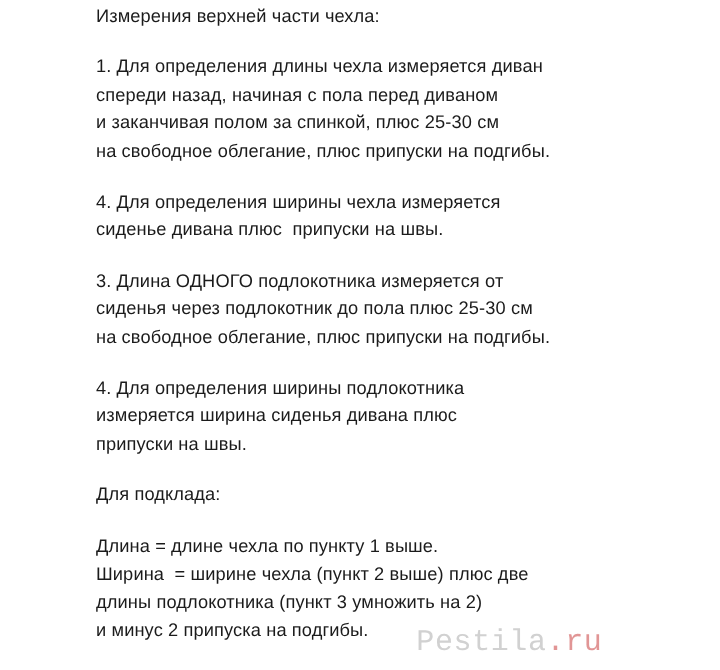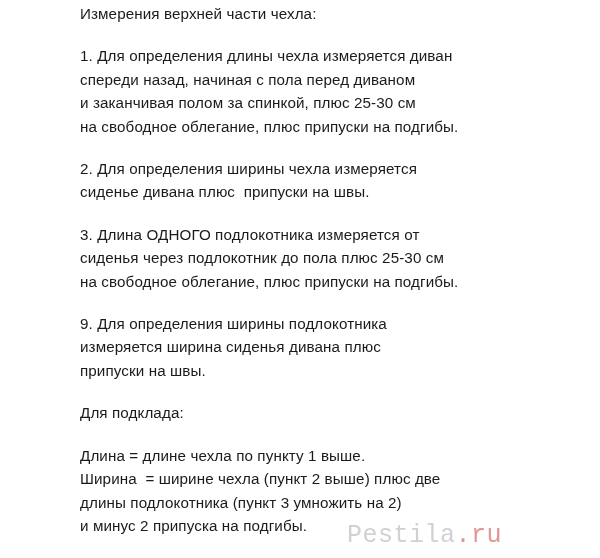--- a/index.html
+++ b/index.html
@@ -59,26 +59,26 @@
 <body>
 
 <div class="page">
 
   <div class="doc-body">
     <p class="para">Измерения верхней части чехла:</p>
     <p class="para">1. Для определения длины чехла измеряется диван
 спереди назад, начиная с пола перед диваном
 и заканчивая полом за спинкой, плюс 25-30 см
 на свободное облегание, плюс припуски на подгибы.</p>
-    <p class="para">2. Для определения ширины чехла измеряется
+    <p class="para">4. Для определения ширины чехла измеряется
 сиденье дивана плюс  припуски на швы.</p>
     <p class="para">3. Длина ОДНОГО подлокотника измеряется от
 сиденья через подлокотник до пола плюс 25-30 см
 на свободное облегание, плюс припуски на подгибы.</p>
-    <p class="para">9. Для определения ширины подлокотника
+    <p class="para">4. Для определения ширины подлокотника
 измеряется ширина сиденья дивана плюс
 припуски на швы.</p>
     <p class="para">Для подклада:</p>
     <p class="para">Длина = длине чехла по пункту 1 выше.
 Ширина  = ширине чехла (пункт 2 выше) плюс две
 длины подлокотника (пункт 3 умножить на 2)
 и минус 2 припуска на подгибы.</p>
   </div>
 
   <div class="watermark"><span>Pestila</span><span class="wm-accent">.ru</span></div>

